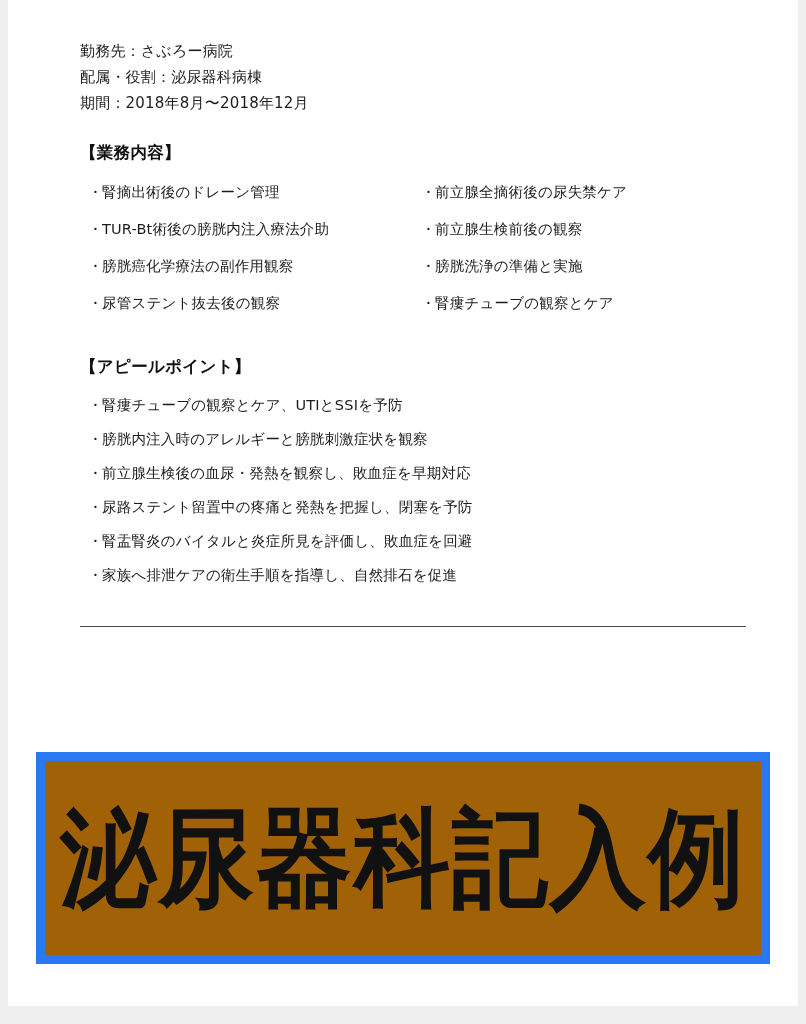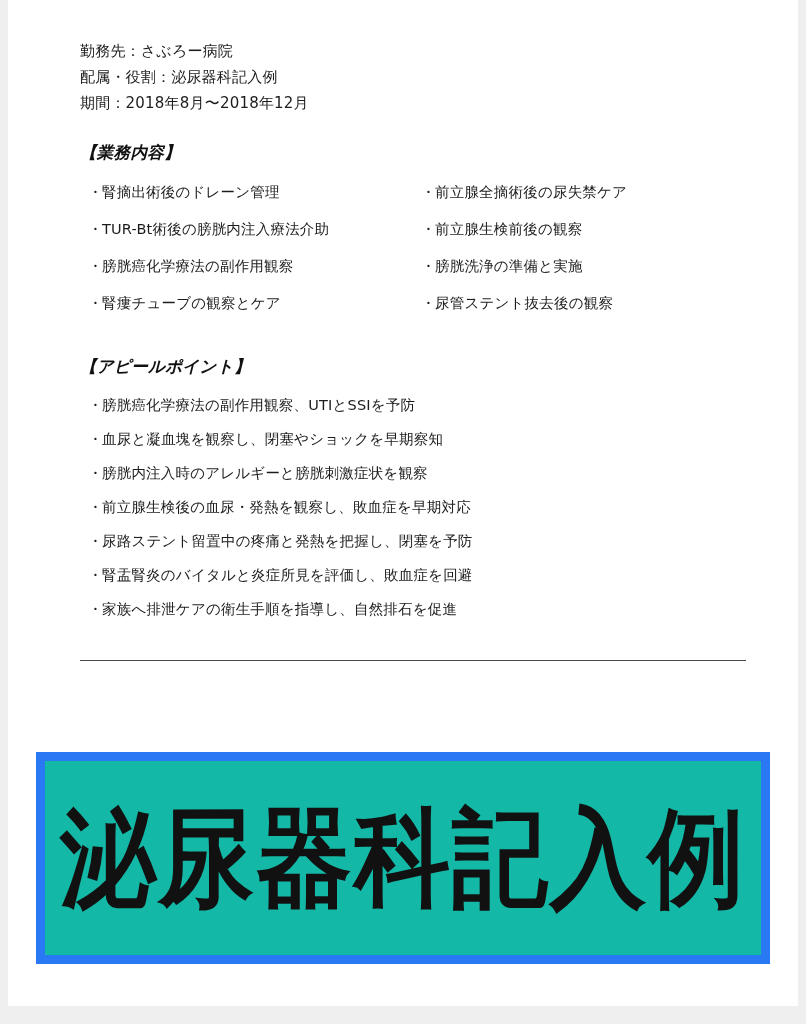--- a/index.html
+++ b/index.html
@@ -51,21 +51,20 @@
     color: #1c1c1c;
     letter-spacing: 0.2px;
   }
 
   .section-heading {
     font-size: 16.5px;
     font-weight: 700;
     color: #111111;
     margin: 12px 0 10px 0;
     letter-spacing: 0.3px;
-    font-style: italic;
   }
 
   .duties {
     display: flex;
     flex-wrap: wrap;
     margin: 4px 0 34px 0;
     align-items: center;
   }
   .duty-item {
     width: 50%;
@@ -105,21 +104,21 @@
   }
 
   .banner {
     position: absolute;
     left: 36px;
     top: 752px;
     width: 734px;
     height: 212px;
     box-sizing: border-box;
     border: 9px solid #2979f5;
-    background: #14b8a6;
+    background: #a16207;
     display: flex;
     align-items: center;
     justify-content: center;
   }
   .banner-text {
     font-family: "DejaVu Sans", "Liberation Sans", sans-serif;
     font-weight: 700;
     font-size: 96px;
     line-height: 1;
     color: #111111;
@@ -142,42 +141,41 @@
 
 <div class="page">
 
   <div class="gutter-left"></div>
   <div class="gutter-right"></div>
 
   <div class="content">
 
     <div class="meta-block">
       <div class="meta-line">勤務先：さぶろー病院</div>
-      <div class="meta-line">配属・役割：泌尿器科記入例</div>
+      <div class="meta-line">配属・役割：泌尿器科病棟</div>
       <div class="meta-line">期間：2018年8月〜2018年12月</div>
     </div>
 
     <h2 class="section-heading">【業務内容】</h2>
 
     <div class="duties">
       <div class="duty-item"><span class="dot">・</span><span>腎摘出術後のドレーン管理</span></div>
       <div class="duty-item"><span class="dot">・</span><span>前立腺全摘術後の尿失禁ケア</span></div>
       <div class="duty-item"><span class="dot">・</span><span>TUR-Bt術後の膀胱内注入療法介助</span></div>
       <div class="duty-item"><span class="dot">・</span><span>前立腺生検前後の観察</span></div>
       <div class="duty-item"><span class="dot">・</span><span>膀胱癌化学療法の副作用観察</span></div>
       <div class="duty-item"><span class="dot">・</span><span>膀胱洗浄の準備と実施</span></div>
+      <div class="duty-item"><span class="dot">・</span><span>尿管ステント抜去後の観察</span></div>
       <div class="duty-item"><span class="dot">・</span><span>腎瘻チューブの観察とケア</span></div>
-      <div class="duty-item"><span class="dot">・</span><span>尿管ステント抜去後の観察</span></div>
     </div>
 
     <h2 class="section-heading">【アピールポイント】</h2>
 
     <div class="appeal-list">
-      <div class="appeal-item"><span class="dot">・</span><span>膀胱癌化学療法の副作用観察、UTIとSSIを予防</span></div>
-      <div class="appeal-item"><span class="dot">・</span><span>血尿と凝血塊を観察し、閉塞やショックを早期察知</span></div>
+      <div class="appeal-item"><span class="dot">・</span><span>腎瘻チューブの観察とケア、UTIとSSIを予防</span></div>
       <div class="appeal-item"><span class="dot">・</span><span>膀胱内注入時のアレルギーと膀胱刺激症状を観察</span></div>
       <div class="appeal-item"><span class="dot">・</span><span>前立腺生検後の血尿・発熱を観察し、敗血症を早期対応</span></div>
       <div class="appeal-item"><span class="dot">・</span><span>尿路ステント留置中の疼痛と発熱を把握し、閉塞を予防</span></div>
       <div class="appeal-item"><span class="dot">・</span><span>腎盂腎炎のバイタルと炎症所見を評価し、敗血症を回避</span></div>
       <div class="appeal-item"><span class="dot">・</span><span>家族へ排泄ケアの衛生手順を指導し、自然排石を促進</span></div>
     </div>
 
     <hr class="divider">
   </div>
 

